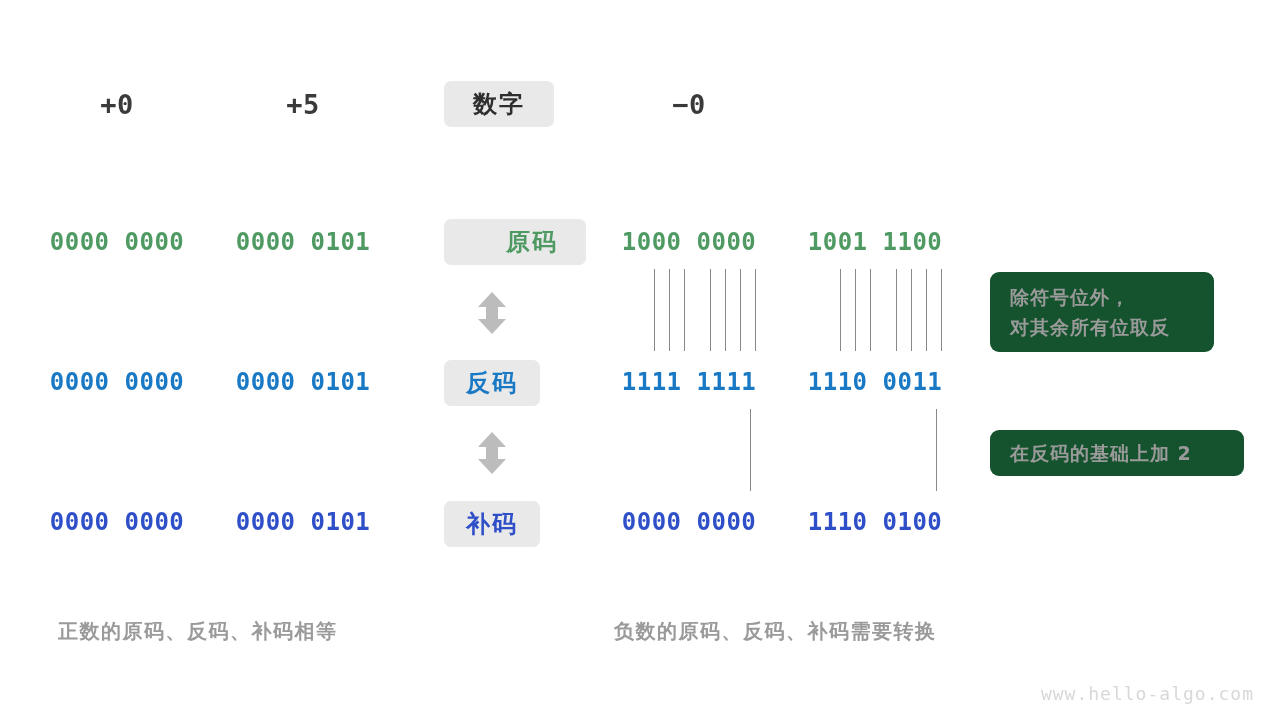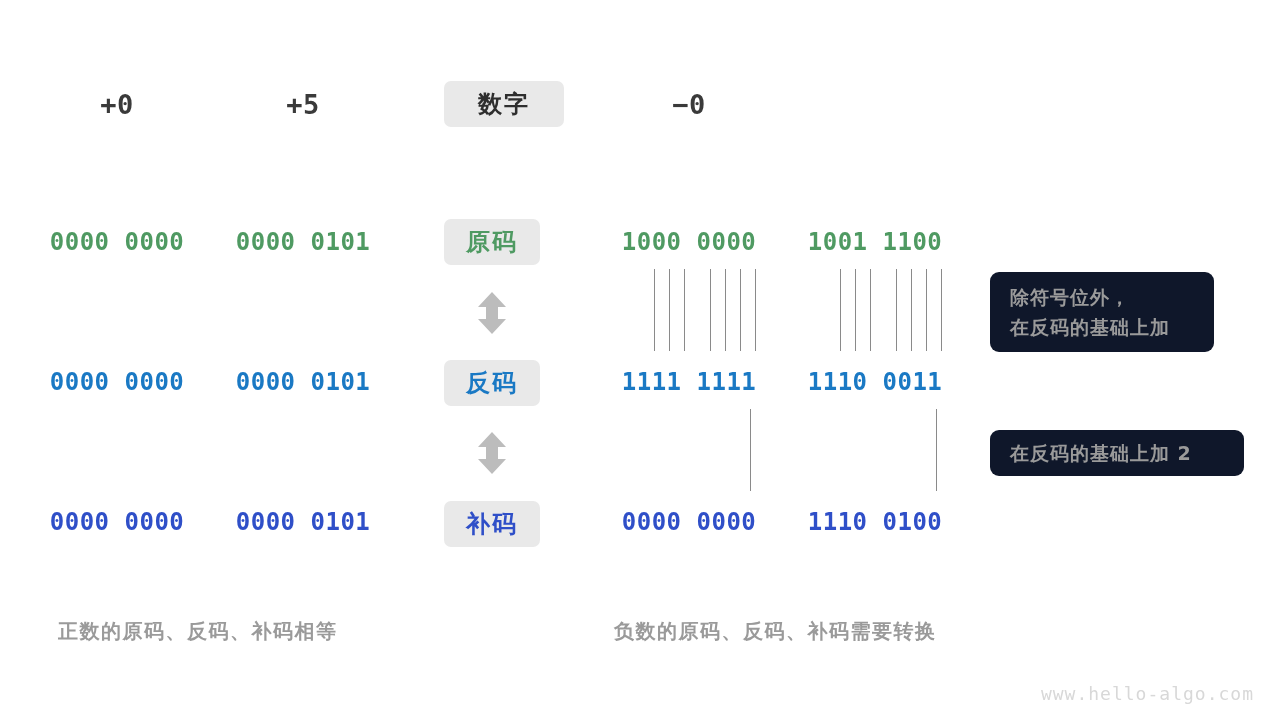--- a/index.html
+++ b/index.html
@@ -64,21 +64,21 @@
     white-space: nowrap;
   }
   .chip.k-title { color: #2e2e2e; }
   .chip.k-true  { color: #4f9a62; }
   .chip.k-ones  { color: #1a79c4; }
   .chip.k-twos  { color: #2f4fc8; }
 
   
   .note {
     position: absolute;
-    background: #0f172a;
+    background: #14532d;
     border-radius: 9px;
     color: #9a9a9a;
     font-size: 19px;
     font-weight: bold;
     line-height: 30px;
     letter-spacing: 1px;
     padding: 14px 20px;
     box-sizing: border-box;
     display: flex;
     flex-direction: column;
@@ -122,28 +122,28 @@
   }
 </style>
 </head>
 <body>
 
 <div class="stage">
 
   <div class="cell num" style="left:52px;  top:85px; width:130px; height:38px;">+0</div>
   <div class="cell num" style="left:238px; top:85px; width:130px; height:38px;">+5</div>
 
-  <div class="chip k-title" style="left:444px; top:81px; width:120px; height:46px;">数字</div>
+  <div class="chip k-title" style="left:444px; top:81px; width:110px; height:46px;">数字</div>
 
   <div class="cell num" style="left:624px; top:85px; width:130px; height:38px;">−0</div>
 
   <div class="cell bits c-true" style="left:52px;  top:225px; width:130px; height:34px;">0000 0000</div>
   <div class="cell bits c-true" style="left:238px; top:225px; width:130px; height:34px;">0000 0101</div>
 
-  <div class="chip k-true" style="left:444px; top:219px; width:96px; height:46px;">原码</div>
+  <div class="chip k-true" style="left:444px; top:219px; width:108px; height:46px;padding-left:34px;">原码</div>
 
   <div class="cell bits c-true" style="left:624px; top:225px; width:130px; height:34px;">1000 0000</div>
   <div class="cell bits c-true" style="left:810px; top:225px; width:130px; height:34px;">1001 1100</div>
 
   <div class="cell bits c-ones" style="left:52px;  top:365px; width:130px; height:34px;">0000 0000</div>
   <div class="cell bits c-ones" style="left:238px; top:365px; width:130px; height:34px;">0000 0101</div>
 
   <div class="chip k-ones" style="left:444px; top:360px; width:96px; height:46px;">反码</div>
 
   <div class="cell bits c-ones" style="left:624px; top:365px; width:130px; height:34px;">1111 1111</div>
@@ -182,21 +182,21 @@
     </svg>
   </div>
   <div class="dbl-arrow" style="left:475px; top:431px;">
     <svg width="34" height="44" viewBox="0 0 34 44" xmlns="http://www.w3.org/2000/svg">
       <polygon points="17,1 31,16 23,16 23,28 31,28 17,43 3,28 11,28 11,16 3,16" fill="#bcbcbc"></polygon>
     </svg>
   </div>
 
   <div class="note" style="left:990px; top:272px; width:224px; height:80px;">
     <span class="line">除符号位外，</span>
-    <span class="line">在反码的基础上加</span>
+    <span class="line">对其余所有位取反</span>
   </div>
 
   <div class="note" style="left:990px; top:430px; width:254px; height:46px; padding:0 20px;">
     <span class="line">在反码的基础上加 2</span>
   </div>
 
   <div class="caption" style="left:58px; top:618px;">正数的原码、反码、补码相等</div>
   <div class="caption" style="left:614px; top:618px;">负数的原码、反码、补码需要转换</div>
 
   <div class="watermark">www.hello-algo.com</div>

